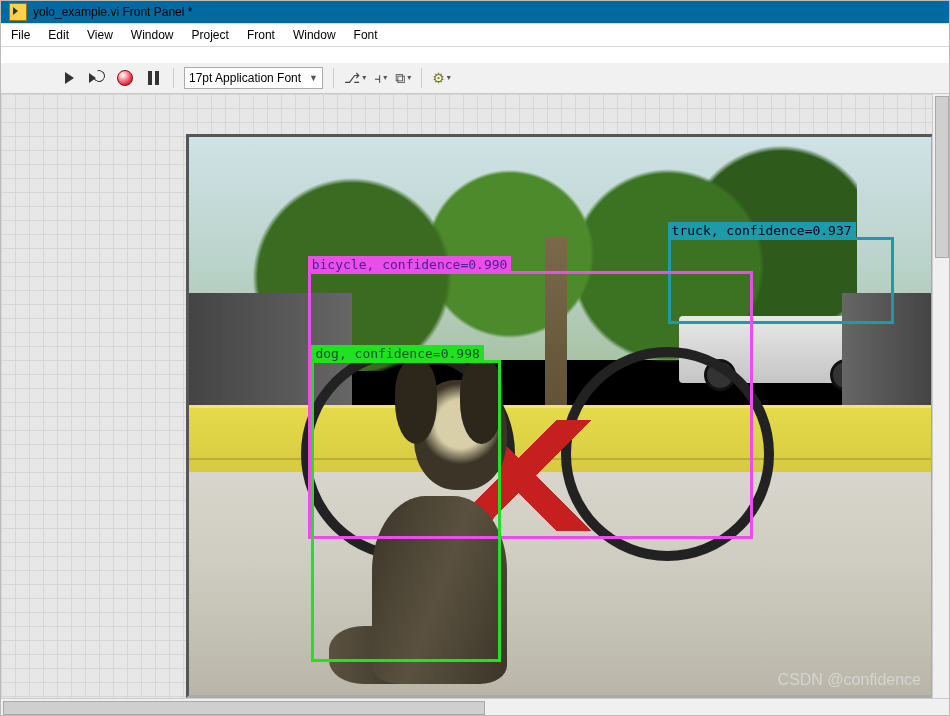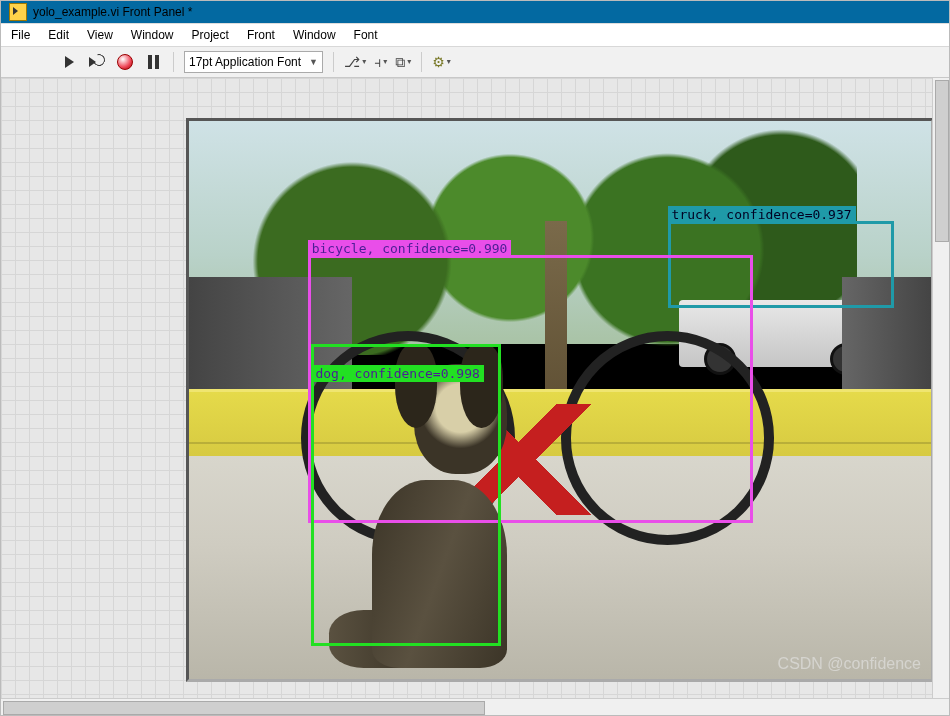--- a/index.html
+++ b/index.html
@@ -2,21 +2,21 @@
 <html><head>
 <meta charset="utf-8">
 <style>
 html,body{margin:0;padding:0;font-family:"Segoe UI",Tahoma,sans-serif;font-size:12px;color:#000;background:#fff;}
 .window{width:950px;height:716px;display:flex;flex-direction:column;border:1px solid #bbb;box-sizing:border-box;overflow:hidden;}
 .titlebar{height:22px;background:#0369a1;display:flex;align-items:center;padding:0 8px;border-bottom:1px solid #ddd;}
 .vi-icon{width:16px;height:16px;background:#ffd24a;border:1px solid #a07800;margin-right:6px;position:relative;}
 .vi-icon::after{content:"";position:absolute;left:3px;top:3px;border-left:5px solid #333;border-top:4px solid transparent;border-bottom:4px solid transparent;}
 .menubar{height:22px;display:flex;align-items:center;gap:18px;padding:0 10px;border-bottom:1px solid #d8d8d8;background:#fff;}
 .menubar span{cursor:default;}
-.toolbar{height:30px;display:flex;align-items:center;gap:8px;padding:0 10px;border-bottom:1px solid #c8c8c8;background:#f1f1f1;}
+.toolbar{height:30px;display:flex;align-items:center;gap:8px;padding:0 10px;border-bottom:1px solid #c8c8c8;background:#f1f1f1;margin-top:16px;}
 .tb-btn{display:inline-flex;align-items:center;justify-content:center;width:20px;height:20px;}
 .tb-sep{width:1px;height:20px;background:#ccc;margin:0 2px;}
 .run-arrow{width:0;height:0;border-left:9px solid #333;border-top:6px solid transparent;border-bottom:6px solid transparent;}
 .run-cont{position:relative;width:16px;height:16px;}
 .run-cont::before{content:"";position:absolute;left:0;top:3px;border-left:7px solid #333;border-top:5px solid transparent;border-bottom:5px solid transparent;}
 .run-cont::after{content:"";position:absolute;right:0;top:0;width:10px;height:10px;border:1.5px solid #333;border-radius:50%;border-left-color:transparent;transform:rotate(30deg);}
 .abort{width:14px;height:14px;border-radius:50%;background:radial-gradient(circle at 35% 30%,#fff,#e45 60%,#900);border:1px solid #900;}
 .pause{display:flex;gap:3px;}
 .pause div{width:4px;height:14px;background:#333;}
 .font-combo{height:20px;border:1px solid #aaa;background:#fff;display:flex;align-items:center;padding:0 4px;gap:8px;}
@@ -144,21 +144,21 @@
         </div>
       </div>
       <div id="bboxes">
           <div class="bbox" style="left: 64.5%; top: 18%; width: 30.5%; height: 15.5%; border-color: rgb(31, 154, 168);">
             <div class="lbl" style="background: rgb(31, 154, 168); color: rgb(0, 0, 34);">truck, confidence=0.937</div>
           </div>
           <div class="bbox" style="left: 16%; top: 24%; width: 60%; height: 48%; border-color: rgb(233, 78, 233);">
             <div class="lbl" style="background: rgb(233, 78, 233); color: #4c1d95;">bicycle, confidence=0.990</div>
           </div>
           <div class="bbox" style="left: 16.5%; top: 40%; width: 25.5%; height: 54%; border-color: rgb(34, 224, 34);">
-            <div class="lbl" style="background: rgb(34, 224, 34); color: #4c1d95; margin-top: 36px;">dog, confidence=0.998</div>
+            <div class="lbl" style="background: rgb(34, 224, 34); color: #14532d;">dog, confidence=0.998</div>
           </div>
         </div>
       <div class="watermark">CSDN @confidence</div>
     </div>
 
     <div class="vscroll">
         <div class="thumb"></div>
       </div>
     <div class="hscroll">
         <div class="thumb"></div>

